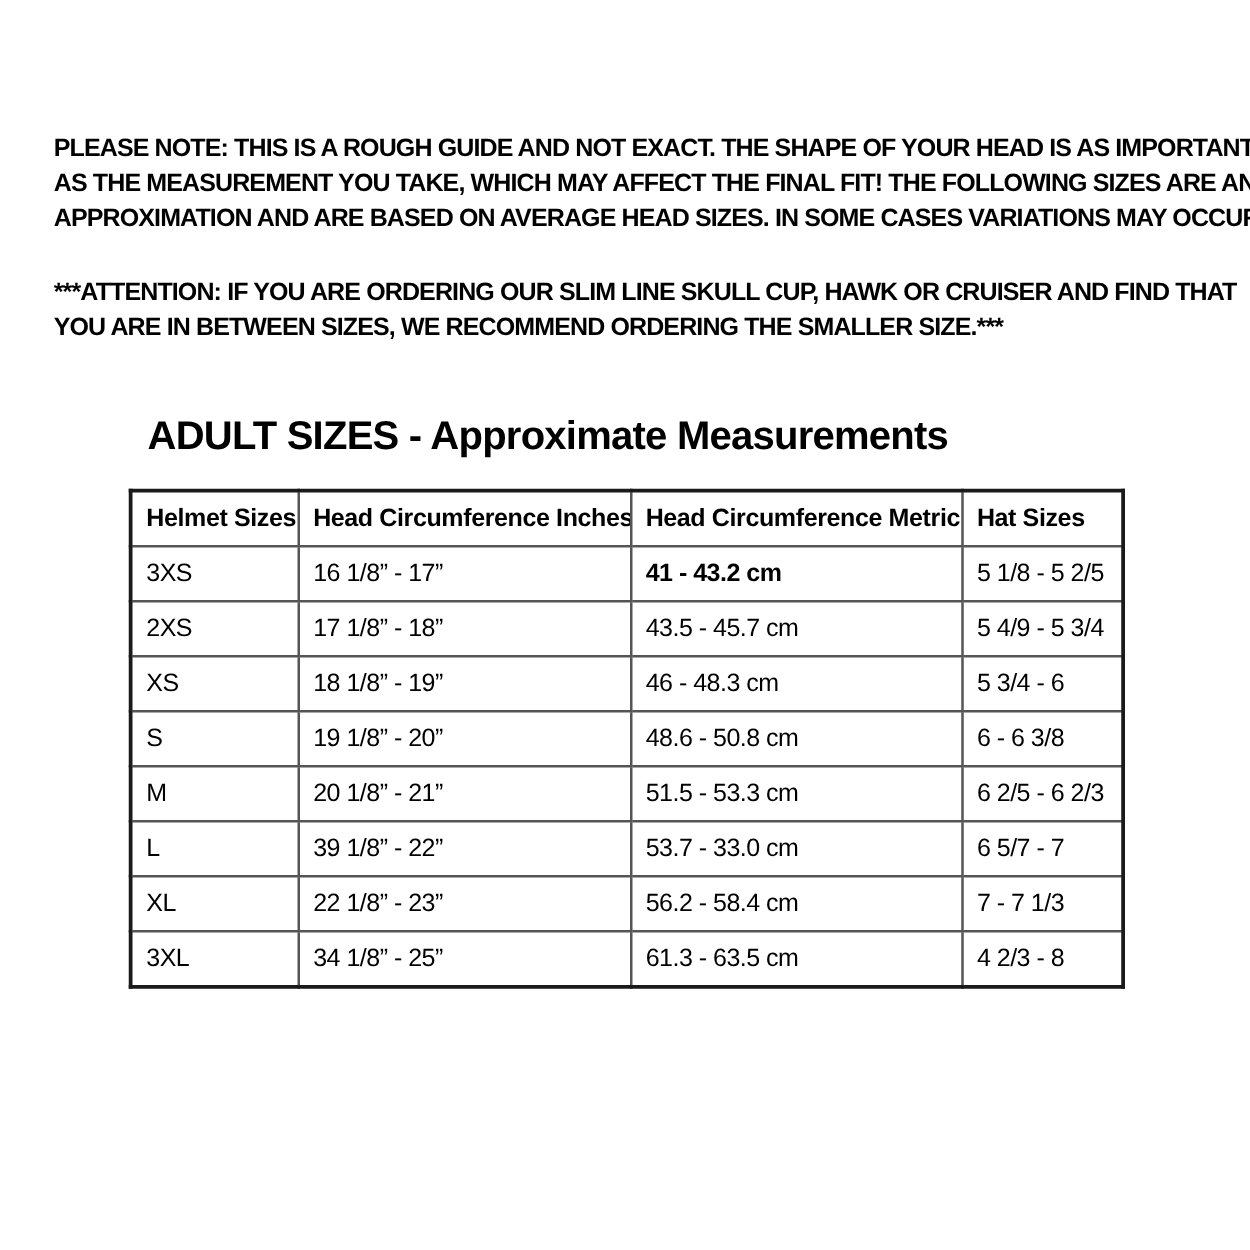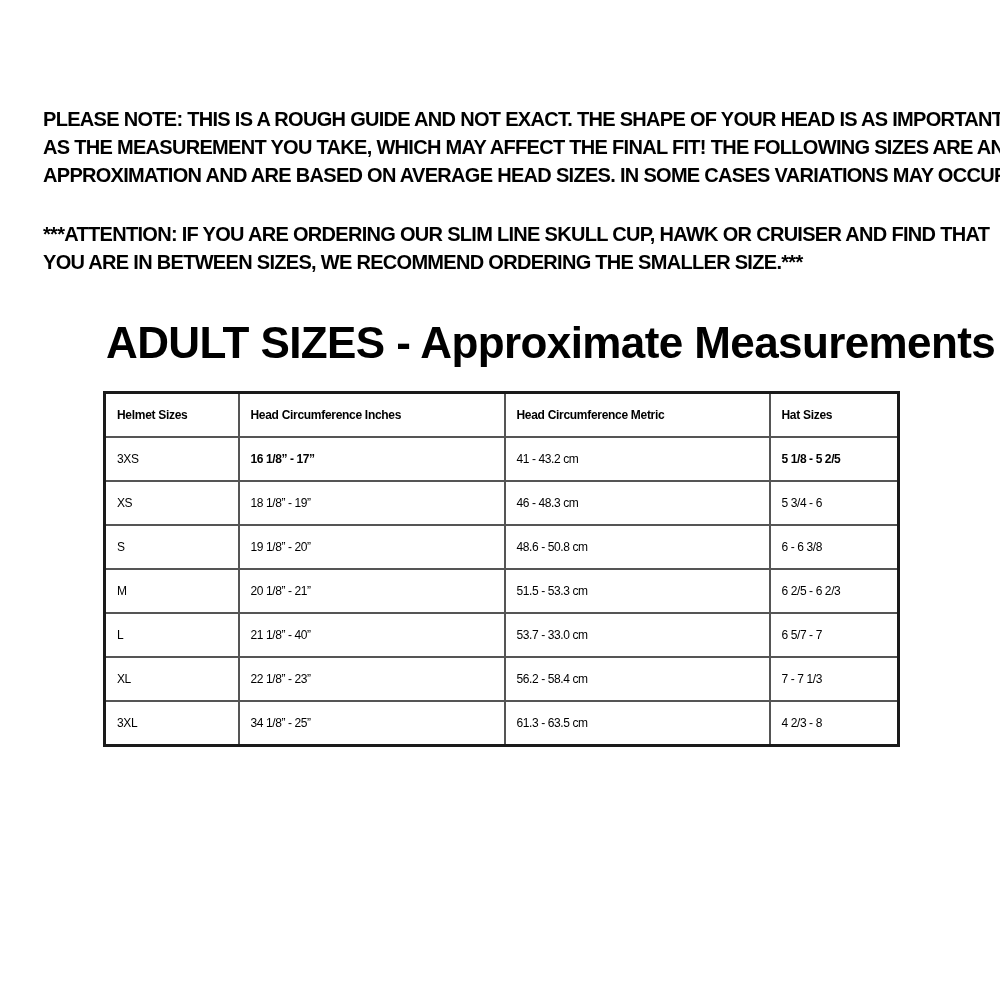--- a/index.html
+++ b/index.html
@@ -19,53 +19,53 @@
     line-height: 28px;
     letter-spacing: -0.7px;
     white-space: nowrap;
   }
   .para-note { top: 105px; }
   .para-attention { top: 201px; margin-top: 19px; }
   .page-title {
     position: absolute;
     left: 106px;
     top: 318px;
-    margin: 0;
-    font-size: 44px;
+    margin: 12px;
+    font-size: 32px;
     font-weight: 600;
     letter-spacing: -0.6px;
     white-space: nowrap;
   }
   table.size-table {
     position: absolute;
     left: 103px;
     top: 391px;
     width: 794px;
     border-collapse: collapse;
     table-layout: fixed;
     border: 3px solid #1a1a1a;
   }
   .size-table th, .size-table td {
     border: 2px solid #555555;
     height: 42px;
     padding: 0 0 0 11px;
     text-align: left;
     vertical-align: middle;
-    font-size: 12px;
+    font-size: 20px;
     letter-spacing: -0.4px;
     white-space: nowrap;
     overflow: hidden;
   }
   .size-table th { font-weight: bold; letter-spacing: -0.3px; }
   .col-helmet { width: 134px; }
   .col-inches { width: 266px; }
   .col-metric { width: 265px; }
   .col-hat    { width: 129px; }
-  .emph { font-weight: bold; }
-  .emph-big { font-weight: normal; font-size: 22px; }
+  .emph { font-weight: normal; }
+  .emph-big { font-weight: bold; font-size: 22px; }
 </style>
 </head>
 <body>
 
 <div class="para para-note">
   <div>PLEASE NOTE: THIS IS A ROUGH GUIDE AND NOT EXACT. THE SHAPE OF YOUR HEAD IS AS IMPORTANT</div>
   <div>AS THE MEASUREMENT YOU TAKE, WHICH MAY AFFECT THE FINAL FIT! THE FOLLOWING SIZES ARE AN</div>
   <div>APPROXIMATION AND ARE BASED ON AVERAGE HEAD SIZES. IN SOME CASES VARIATIONS MAY OCCUR.</div>
 </div>
 
@@ -92,40 +92,46 @@
     </tr>
   </thead>
   <tbody>
     <tr>
       <td>3XS</td>
       <td class="emph">16 1/8” - 17”</td>
       <td class="emph-big">41 - 43.2 cm</td>
       <td class="emph">5 1/8 - 5 2/5</td>
     </tr>
     <tr>
+      <td>2XS</td>
+      <td>17 1/8” - 18”</td>
+      <td>43.5 - 45.7 cm</td>
+      <td>5 4/9 - 5 3/4</td>
+    </tr>
+    <tr>
       <td>XS</td>
       <td>18 1/8” - 19”</td>
       <td>46 - 48.3 cm</td>
       <td>5 3/4 - 6</td>
     </tr>
     <tr>
       <td>S</td>
       <td>19 1/8” - 20”</td>
       <td>48.6 - 50.8 cm</td>
       <td>6 - 6 3/8</td>
     </tr>
     <tr>
       <td>M</td>
       <td>20 1/8” - 21”</td>
       <td>51.5 - 53.3 cm</td>
       <td>6 2/5 - 6 2/3</td>
     </tr>
     <tr>
       <td>L</td>
-      <td>21 1/8” - 40”</td>
+      <td>39 1/8” - 22”</td>
       <td>53.7 - 33.0 cm</td>
       <td>6 5/7 - 7</td>
     </tr>
     <tr>
       <td>XL</td>
       <td>22 1/8” - 23”</td>
       <td>56.2 - 58.4 cm</td>
       <td>7 - 7 1/3</td>
     </tr>
     <tr>

